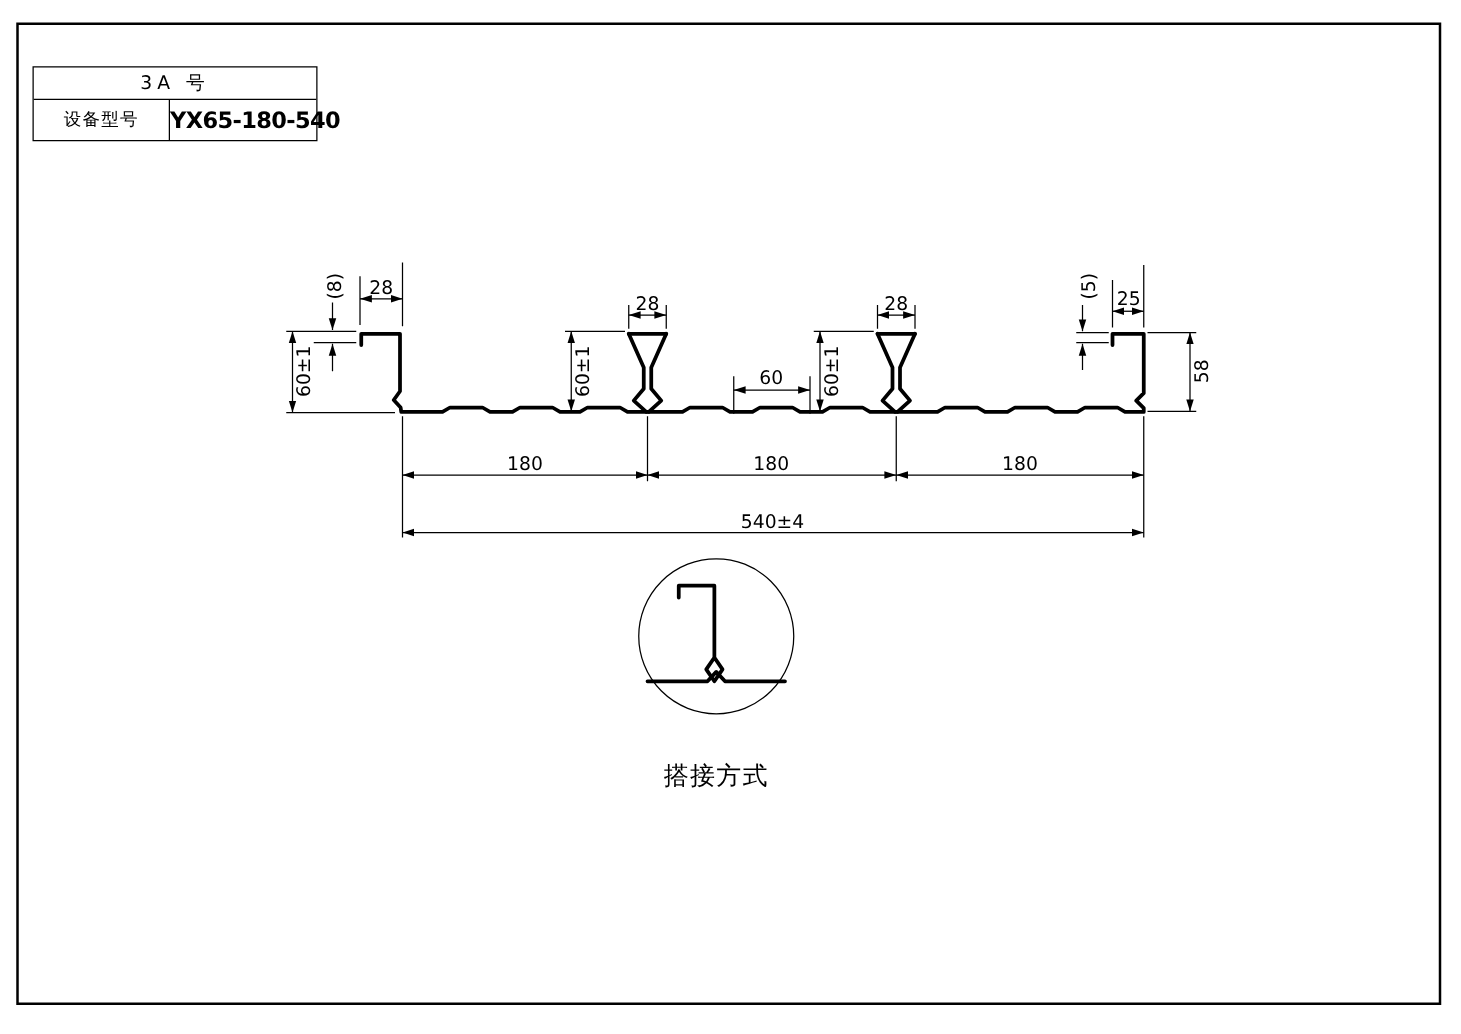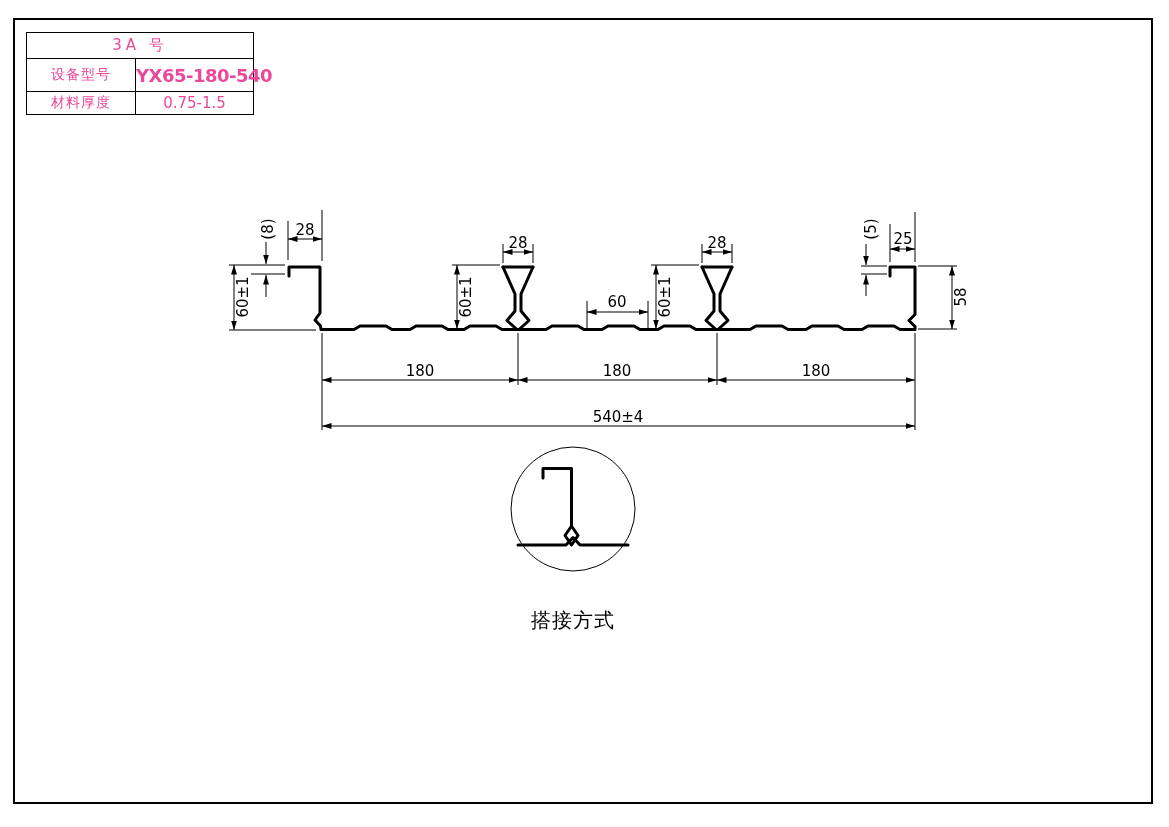--- a/index.html
+++ b/index.html
@@ -1,20 +1,20 @@
 <!DOCTYPE html>
 <html><head>
 <meta charset="utf-8">
 <style>
   html,body{margin:0;padding:0;background:#e8e8e8;}
   body{font-family:"DejaVu Sans", sans-serif;}
   .page{position:relative;width:1169px;height:827px;background:#ffffff;overflow:hidden;}
   .border-frame{position:absolute;left:13px;top:18px;width:1140px;height:786px;border:2.5px solid #000;box-sizing:border-box;}
   
-  .spec-table{position:absolute;left:26px;top:32px;width:226px;border:1.5px solid #000;background:#fff;color:#ec4899;}
+  .spec-table{position:absolute;left:26px;top:53px;width:226px;border:1.5px solid #000;background:#fff;color:#000000;}
   .spec-header{height:25px;line-height:25px;text-align:center;font-size:15px;letter-spacing:4px;border-bottom:1.5px solid #000;}
   .spec-row{display:grid;grid-template-columns:109px 1fr;border-bottom:1.5px solid #000;}
   .spec-row:last-child{border-bottom:none;}
   .spec-label{border-right:1.5px solid #000;text-align:left;font-size:14px;letter-spacing:1px;display:flex;align-items:center;justify-content:center;}
   .spec-value{font-size:15px;display:flex;align-items:center;justify-content:center;}
   .row-model{height:32px;}
   .row-std{height:22px;}
   .value-model{font-weight:bold;font-size:18px;letter-spacing:-0.5px;white-space:nowrap;overflow:visible;}
   
   .draw-svg{position:absolute;left:0;top:0;}
@@ -28,24 +28,20 @@
 
 <div class="page">
 
   <div class="border-frame"></div>
 
   <div class="spec-table">
     <div class="spec-header">3A  号</div>
     <div class="spec-row row-model">
       <div class="spec-label">设备型号</div>
       <div class="spec-value value-model">YX65-180-540</div>
-    </div>
-    <div class="spec-row row-std">
-      <div class="spec-label">材料厚度</div>
-      <div class="spec-value">0.75-1.5</div>
     </div>
   </div>
 
   <svg class="draw-svg" width="1169" height="827" viewBox="0 0 1169 827">
     <defs>
       <marker id="arr" markerWidth="11" markerHeight="9" refX="9.5" refY="4" orient="auto-start-reverse" markerUnits="userSpaceOnUse">
         <path d="M0 1 L9.5 4 L0 7 Z" fill="#000"></path>
       </marker>
     </defs>
 

